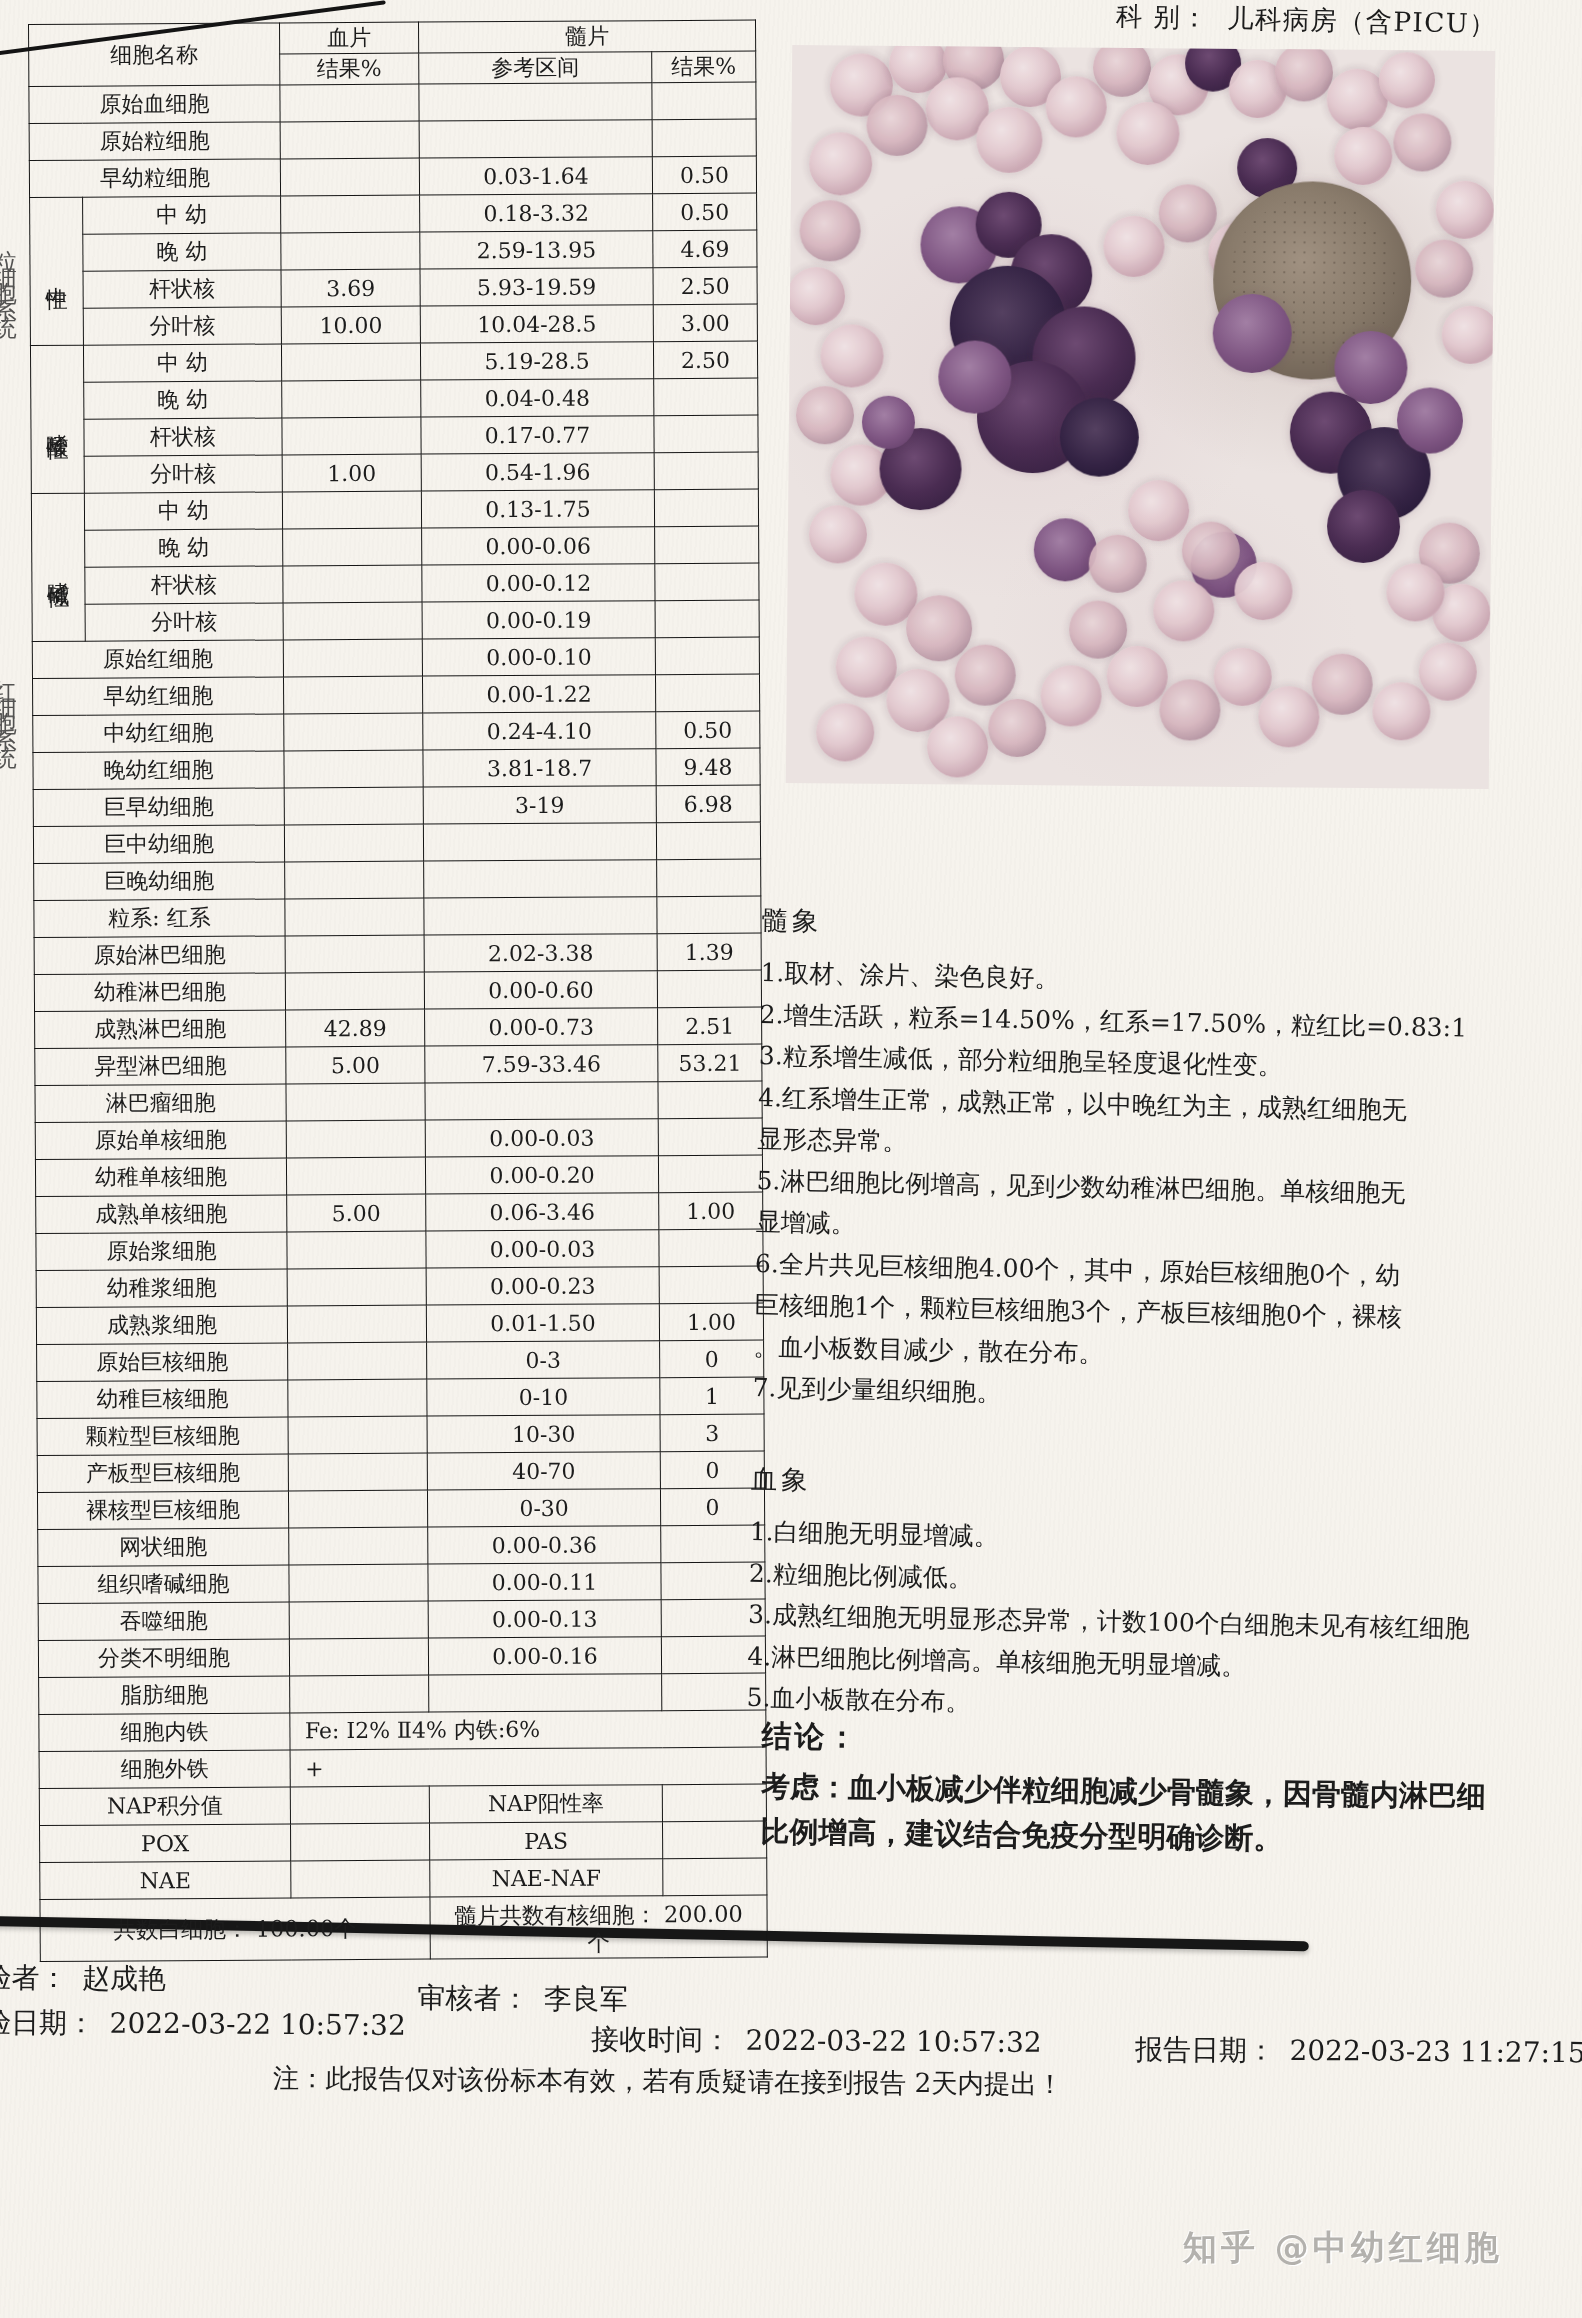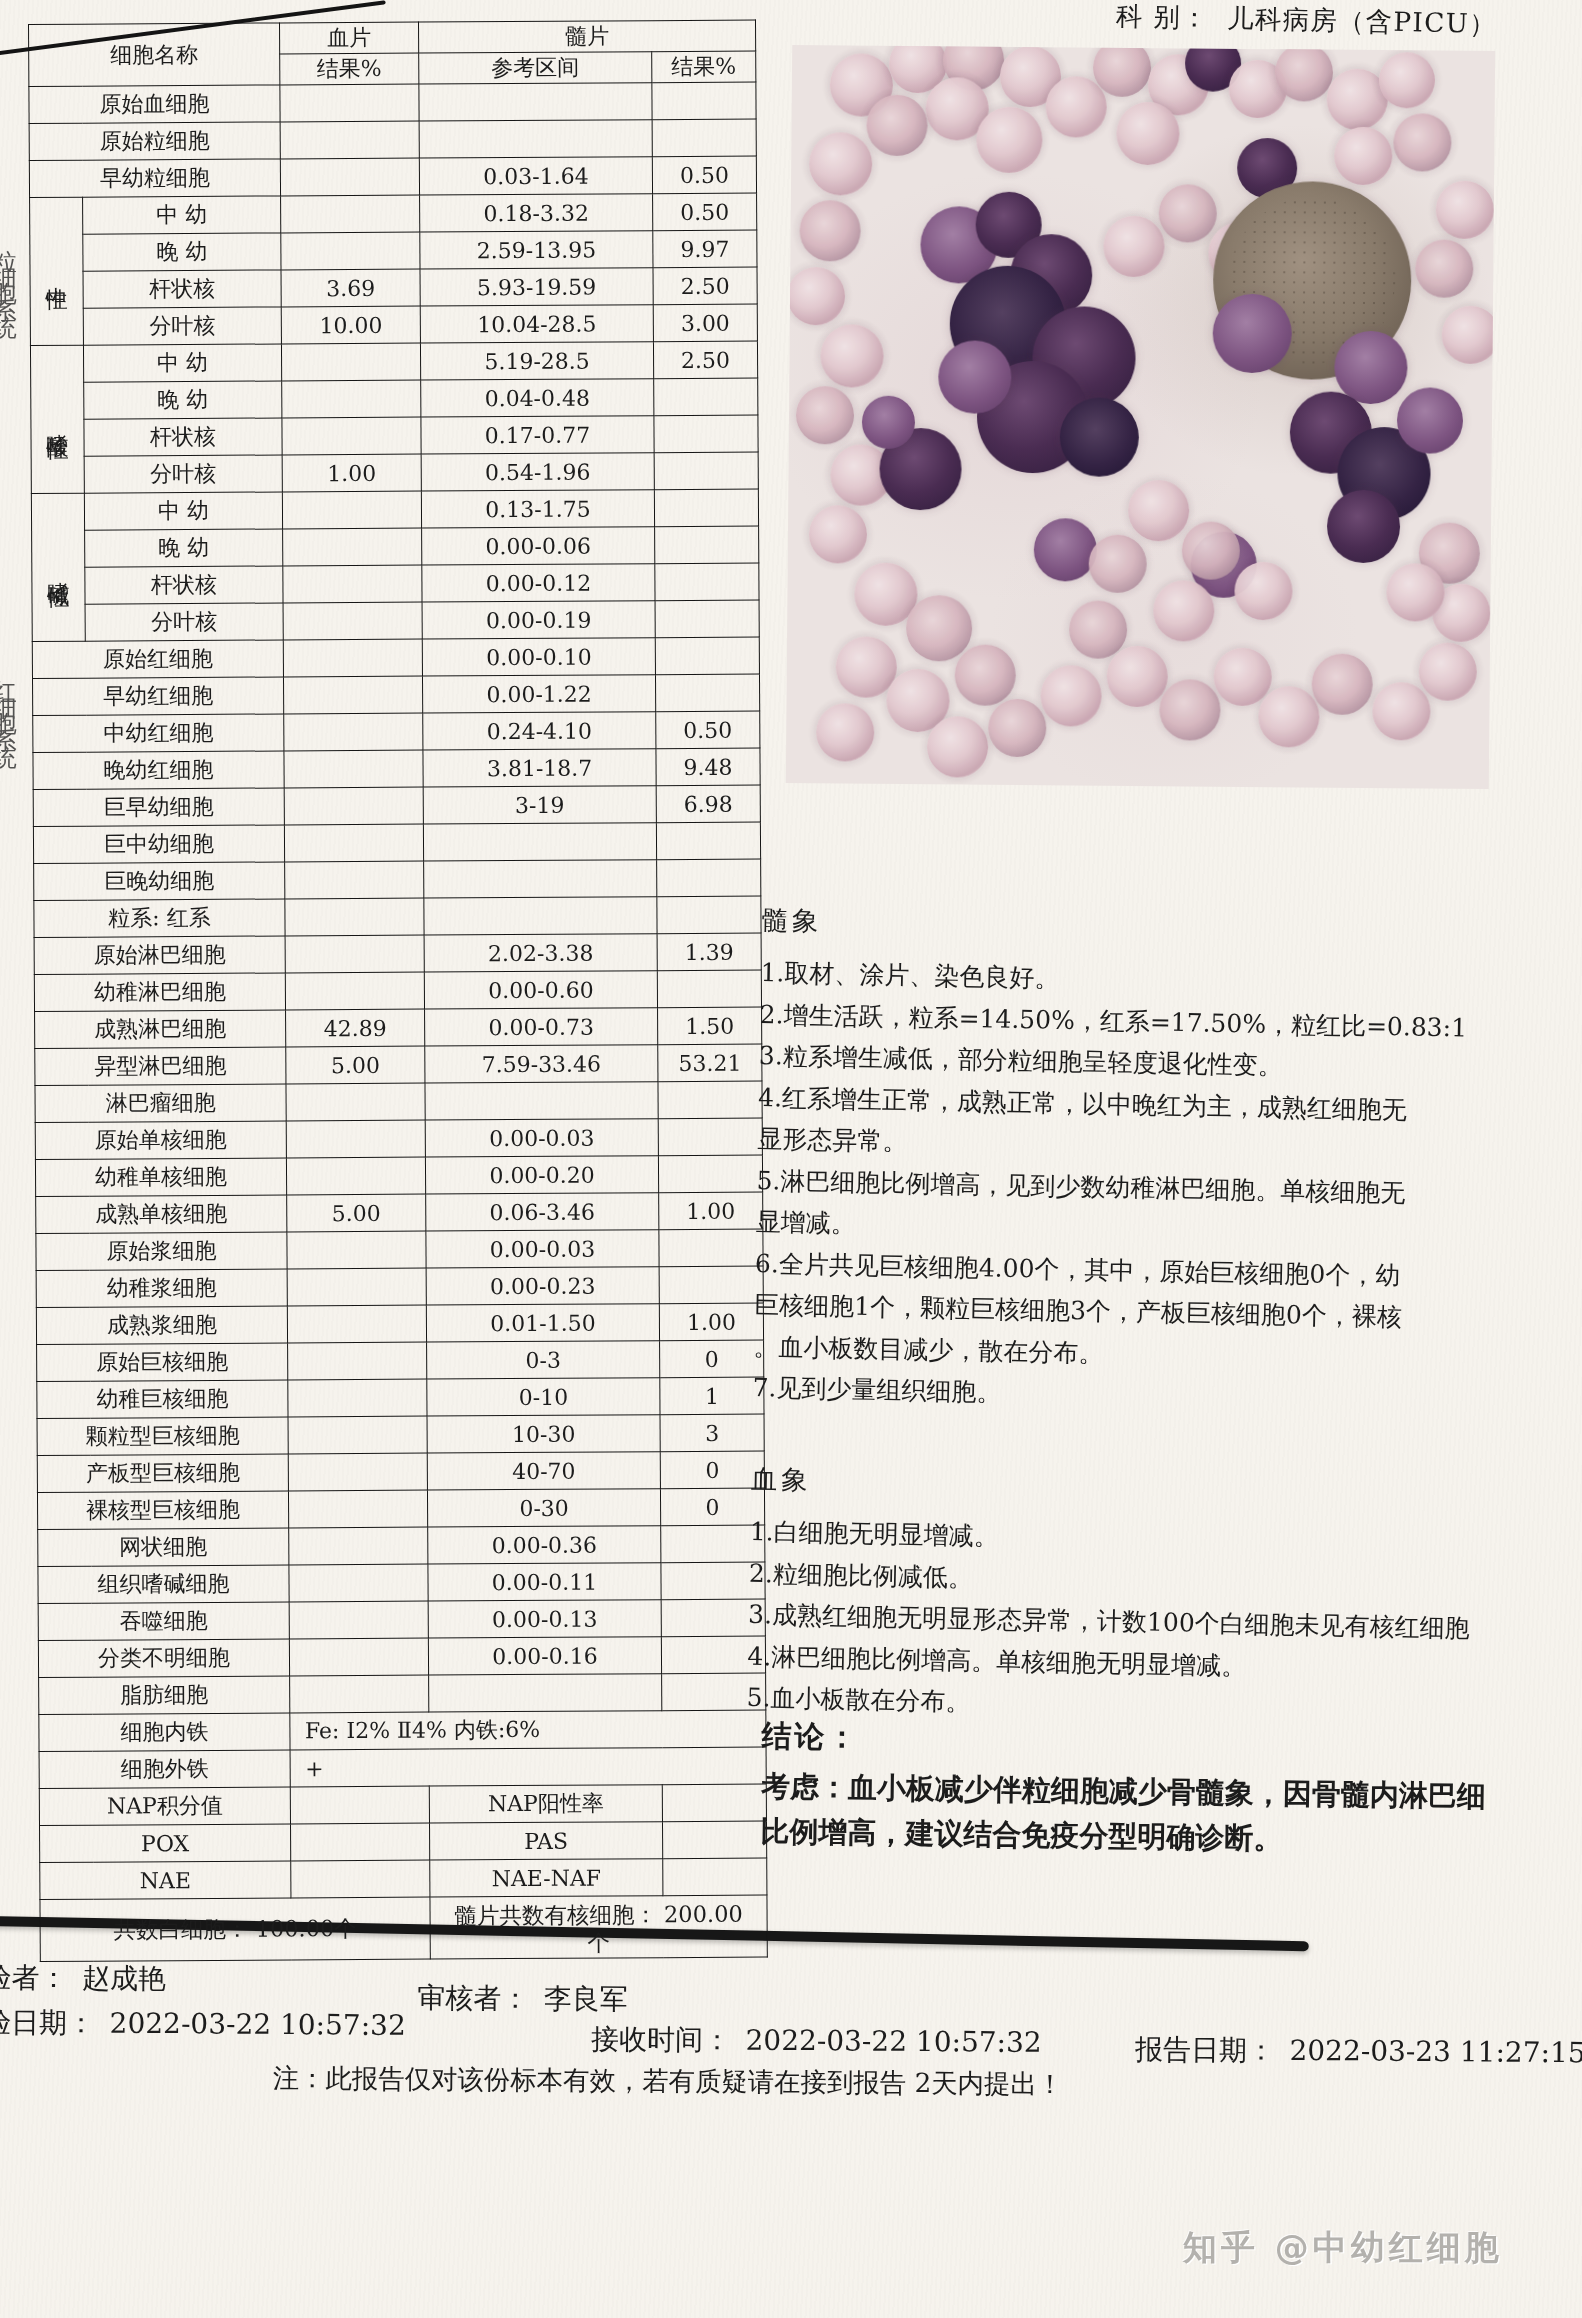--- a/index.html
+++ b/index.html
@@ -140,21 +140,21 @@
           <td class="group-cell" rowspan="4">中性</td>
           <td class="name-cell">中  幼</td>
           <td class="blood-cell"></td>
           <td class="ref-cell">0.18-3.32</td>
           <td class="result-cell">0.50</td>
         </tr>
         <tr>
           <td class="name-cell">晚  幼</td>
           <td class="blood-cell"></td>
           <td class="ref-cell">2.59-13.95</td>
-          <td class="result-cell">9.97</td>
+          <td class="result-cell">4.69</td>
         </tr>
         <tr>
           <td class="name-cell">杆状核</td>
           <td class="blood-cell">3.69</td>
           <td class="ref-cell">5.93-19.59</td>
           <td class="result-cell">2.50</td>
         </tr>
         <tr>
           <td class="name-cell">分叶核</td>
           <td class="blood-cell">10.00</td>
@@ -268,21 +268,21 @@
         <tr>
           <td class="name-cell" colspan="2">幼稚淋巴细胞</td>
           <td class="blood-cell"></td>
           <td class="ref-cell">0.00-0.60</td>
           <td class="result-cell"></td>
         </tr>
         <tr>
           <td class="name-cell" colspan="2">成熟淋巴细胞</td>
           <td class="blood-cell">42.89</td>
           <td class="ref-cell">0.00-0.73</td>
-          <td class="result-cell">1.50</td>
+          <td class="result-cell">2.51</td>
         </tr>
         <tr>
           <td class="name-cell" colspan="2">异型淋巴细胞</td>
           <td class="blood-cell">5.00</td>
           <td class="ref-cell">7.59-33.46</td>
           <td class="result-cell">53.21</td>
         </tr>
         <tr>
           <td class="name-cell" colspan="2">淋巴瘤细胞</td>
           <td class="blood-cell"></td>

